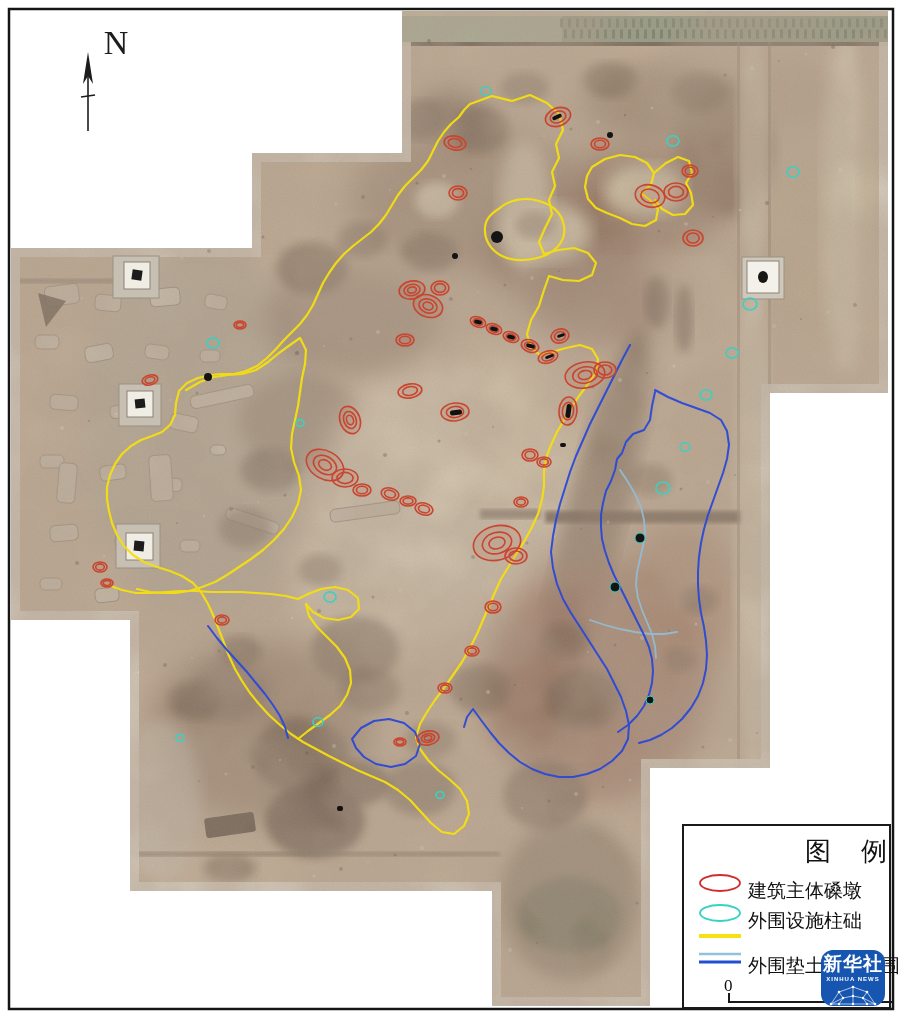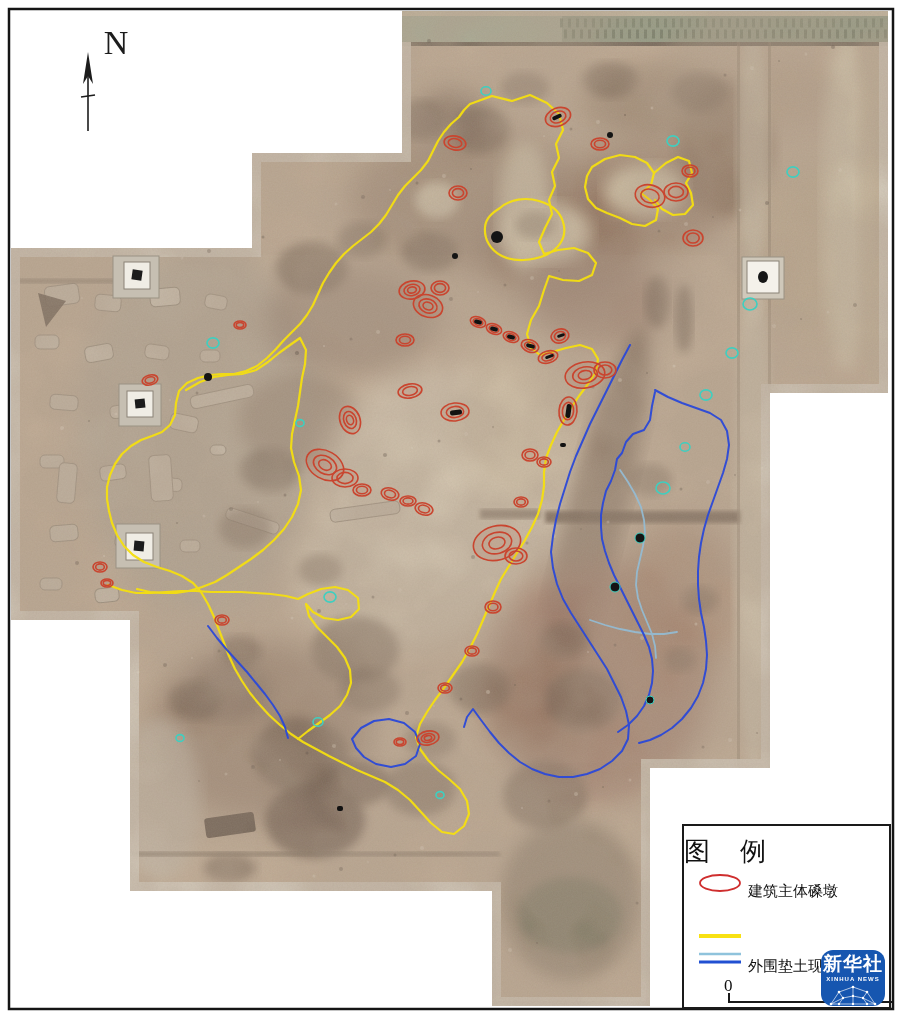--- a/index.html
+++ b/index.html
@@ -2,25 +2,25 @@
 <html><head>
 <meta charset="utf-8">
 <style>
   html,body{margin:0;padding:0;background:#fff;}
   .stage{position:relative;width:902px;height:1024px;background:#fff;overflow:hidden;
          font-family:"Liberation Serif","DejaVu Serif",serif;}
   .stage svg.map{position:absolute;left:0;top:0;}
   
   .legend{position:absolute;left:682px;top:824px;width:209px;height:185px;
           background:#fff;border:2px solid #1a1a1a;box-sizing:border-box;z-index:5;}
-  .legend-title{position:absolute;left:0;top:8px;width:100%;text-align:left;
+  .legend-title{position:absolute;left:0;top:8px;width:100%;text-align:right;
           font-size:26px;color:#111;letter-spacing:2px;}
   .legend-row{position:absolute;left:13px;height:26px;display:flex;align-items:center;}
   .legend-row svg{width:46px;height:20px;flex:0 0 46px;}
-  .legend-label{margin-left:5px;font-size:15px;color:#111;white-space:nowrap;margin-top:16px;}
+  .legend-label{margin-left:5px;font-size:19px;color:#111;white-space:nowrap;margin-top:16px;}
   .r1{top:44px}.r2{top:74px}.r3{top:97px}.r4{top:119px}
   .scale-zero{position:absolute;left:40px;top:150px;font-size:17px;color:#111;}
   .scale-bar{position:absolute;left:44px;top:167px;width:162px;height:8px;
           border-left:2px solid #1a1a1a;border-bottom:2px solid #1a1a1a;}
   
   .xinhua{position:absolute;left:137px;top:124px;width:64px;height:56px;border-radius:12px;
           display:flex;flex-direction:column;align-items:center;justify-content:flex-start;
           z-index:6;overflow:hidden;font-family:"Liberation Sans","DejaVu Sans",sans-serif;}
   .xinhua-name{color:#fff;font-size:19px;font-weight:bold;letter-spacing:1px;line-height:22px;margin-top:3px;}
   .xinhua-sub{color:#fff;font-size:6px;font-weight:bold;letter-spacing:1px;line-height:8px;}
@@ -575,20 +575,26 @@
 <div class="legend">
   <div class="legend-title">图　例</div>
 
   <div class="legend-row r1">
     <svg viewBox="0 0 46 20">
       <ellipse cx="23" cy="10" rx="20" ry="8" fill="none" stroke-width="1.8" stroke="#cf2e2e"></ellipse>
     </svg>
     <span class="legend-label">建筑主体磉墩</span>
   </div>
 
+  <div class="legend-row r2">
+    <svg viewBox="0 0 46 20">
+      <ellipse cx="23" cy="10" rx="20" ry="8" fill="none" stroke-width="1.8" stroke="#35d1c2"></ellipse>
+    </svg>
+    <span class="legend-label">外围设施柱础</span>
+  </div>
 
   <div class="legend-row r3">
     <svg viewBox="0 0 46 20">
       <line x1="2" y1="10" x2="44" y2="10" stroke-width="4" stroke="#f8e112"></line>
     </svg>
   </div>
 
   <div class="legend-row r4">
     <svg viewBox="0 0 46 20">
       <line x1="2" y1="6" x2="44" y2="6" stroke-width="2.5" stroke="#8fc3dc"></line>

